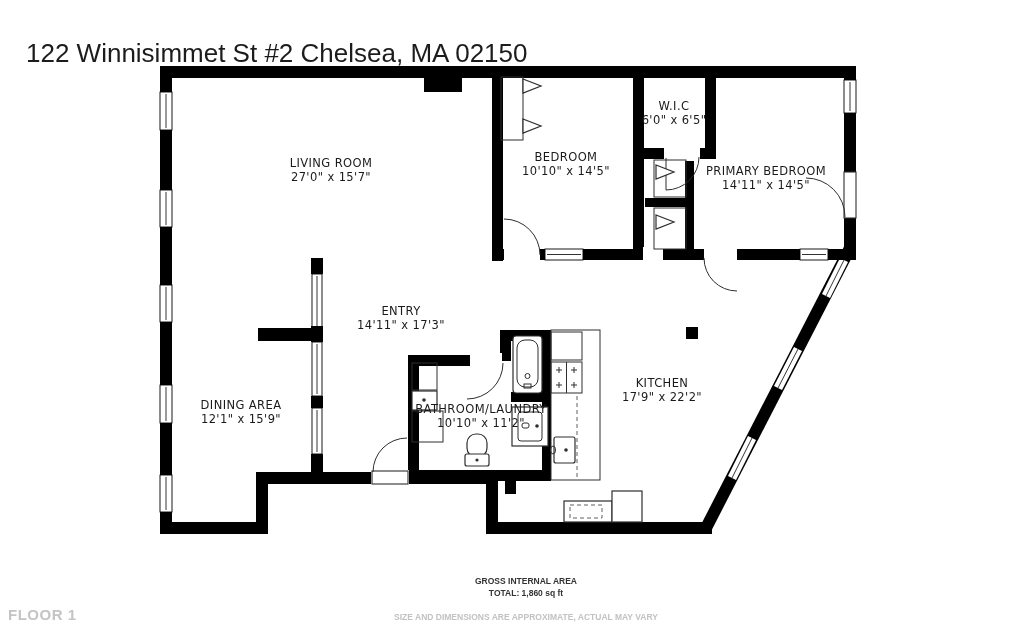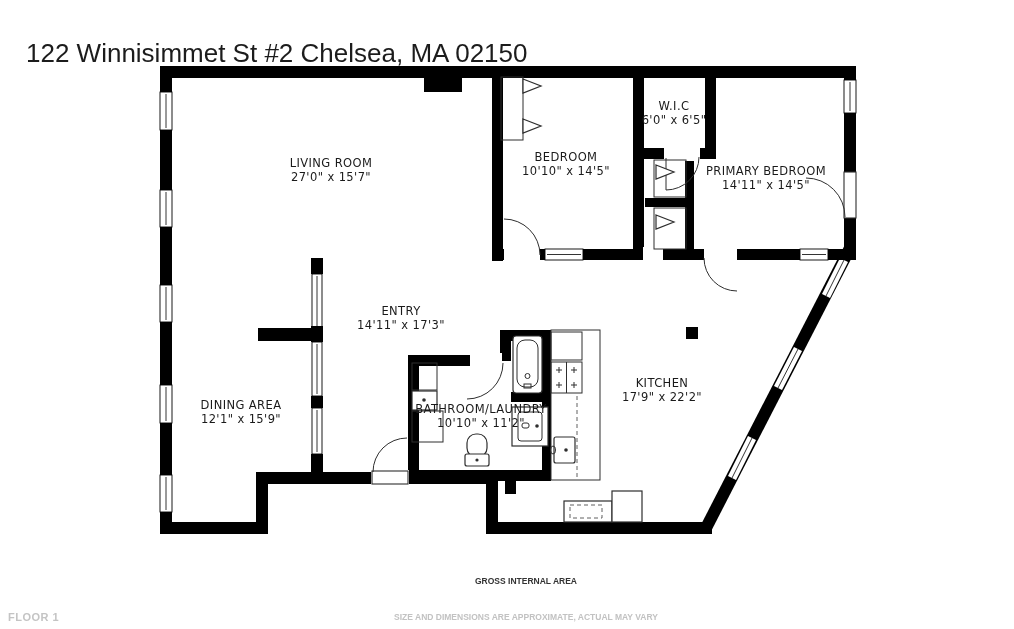--- a/index.html
+++ b/index.html
@@ -16,21 +16,21 @@
   .fixthin{fill:none;stroke:#2e2e2e;stroke-width:1;}
   .arc{fill:none;stroke:#2e2e2e;stroke-width:1;}
   .dash{fill:none;stroke:#606060;stroke-width:1;stroke-dasharray:4 3;}
   .leaf{fill:#ffffff;stroke:#2e2e2e;stroke-width:1.1;}
   .roomname,.roomdims{font-family:"DejaVu Sans",sans-serif;font-size:11.5px;fill:#1a1a1a;
          letter-spacing:0.4px;text-anchor:middle;}
   .footer{position:absolute;left:0;right:0;text-align:center;
           font-family:"Liberation Sans",sans-serif;margin-left:38px;}
   .f-strong{font-size:8.5px;font-weight:700;color:#333333;line-height:12px;}
   .f-muted{font-size:8.5px;color:#c2c2c2;line-height:12px;font-weight:bold;}
-  .floor-label{position:absolute;left:8px;bottom:6px;font-size:11px;color:#c4c4c4;
+  .floor-label{position:absolute;left:8px;bottom:6px;font-size:15px;color:#c4c4c4;
                font-weight:700;letter-spacing:0.5px;}
 </style>
 </head>
 <body>
 
 <div class="page">
 
   <div class="title">122 Winnisimmet St #2 Chelsea, MA 02150</div>
 
   <svg class="plan-svg" width="1014" height="629" viewBox="0 0 1014 629">
@@ -257,18 +257,21 @@
       <text class="roomname" x="481" y="413">BATHROOM/LAUNDRY</text>
       <text class="roomdims" x="481" y="427">10'10" x 11'2"</text>
       <text class="roomname" x="662" y="387">KITCHEN</text>
       <text class="roomdims" x="662" y="401">17'9" x 22'2"</text>
     </g>
   </svg>
 
   <div class="footer" style="top:570px">
     <span class="f-strong">GROSS INTERNAL AREA</span>
   </div>
+  <div class="footer" style="top:582px">
+    <span class="f-strong">TOTAL: 1,860 sq ft</span>
+  </div>
   <div class="footer" style="top:606px">
     <span class="f-muted">SIZE AND DIMENSIONS ARE APPROXIMATE, ACTUAL MAY VARY</span>
   </div>
   <div class="floor-label">FLOOR 1</div>
 
 </div>
 
 </body></html>

